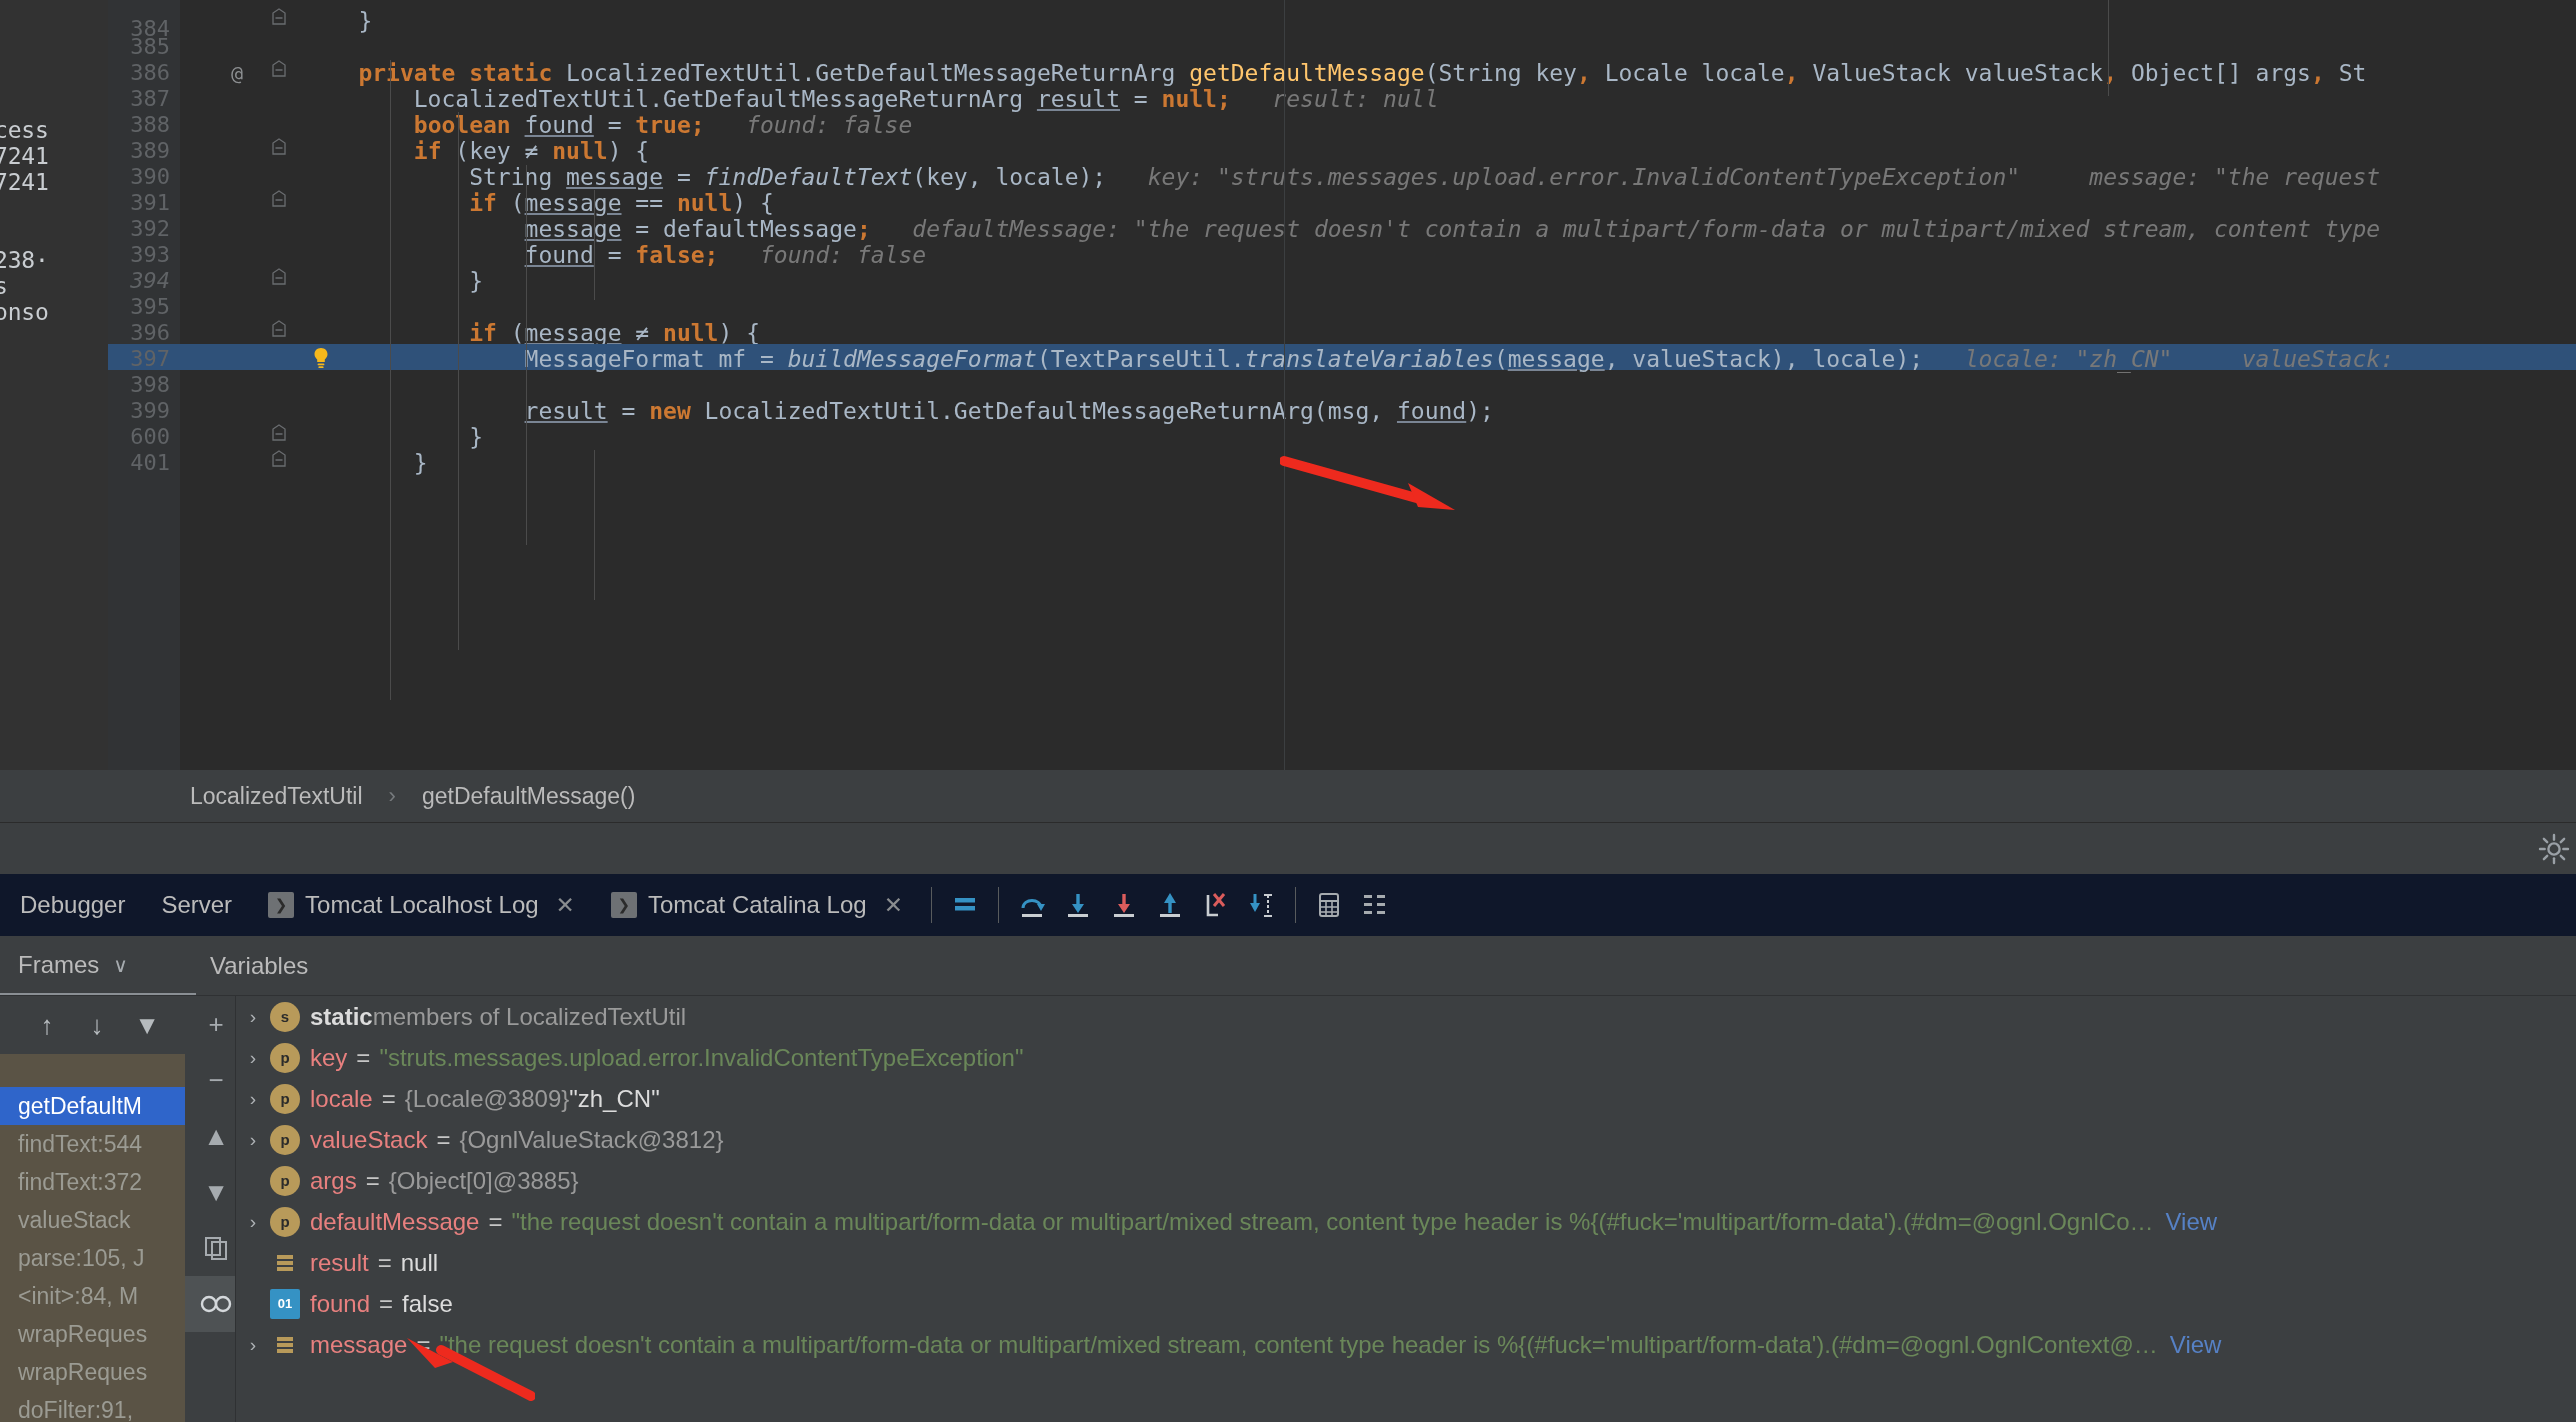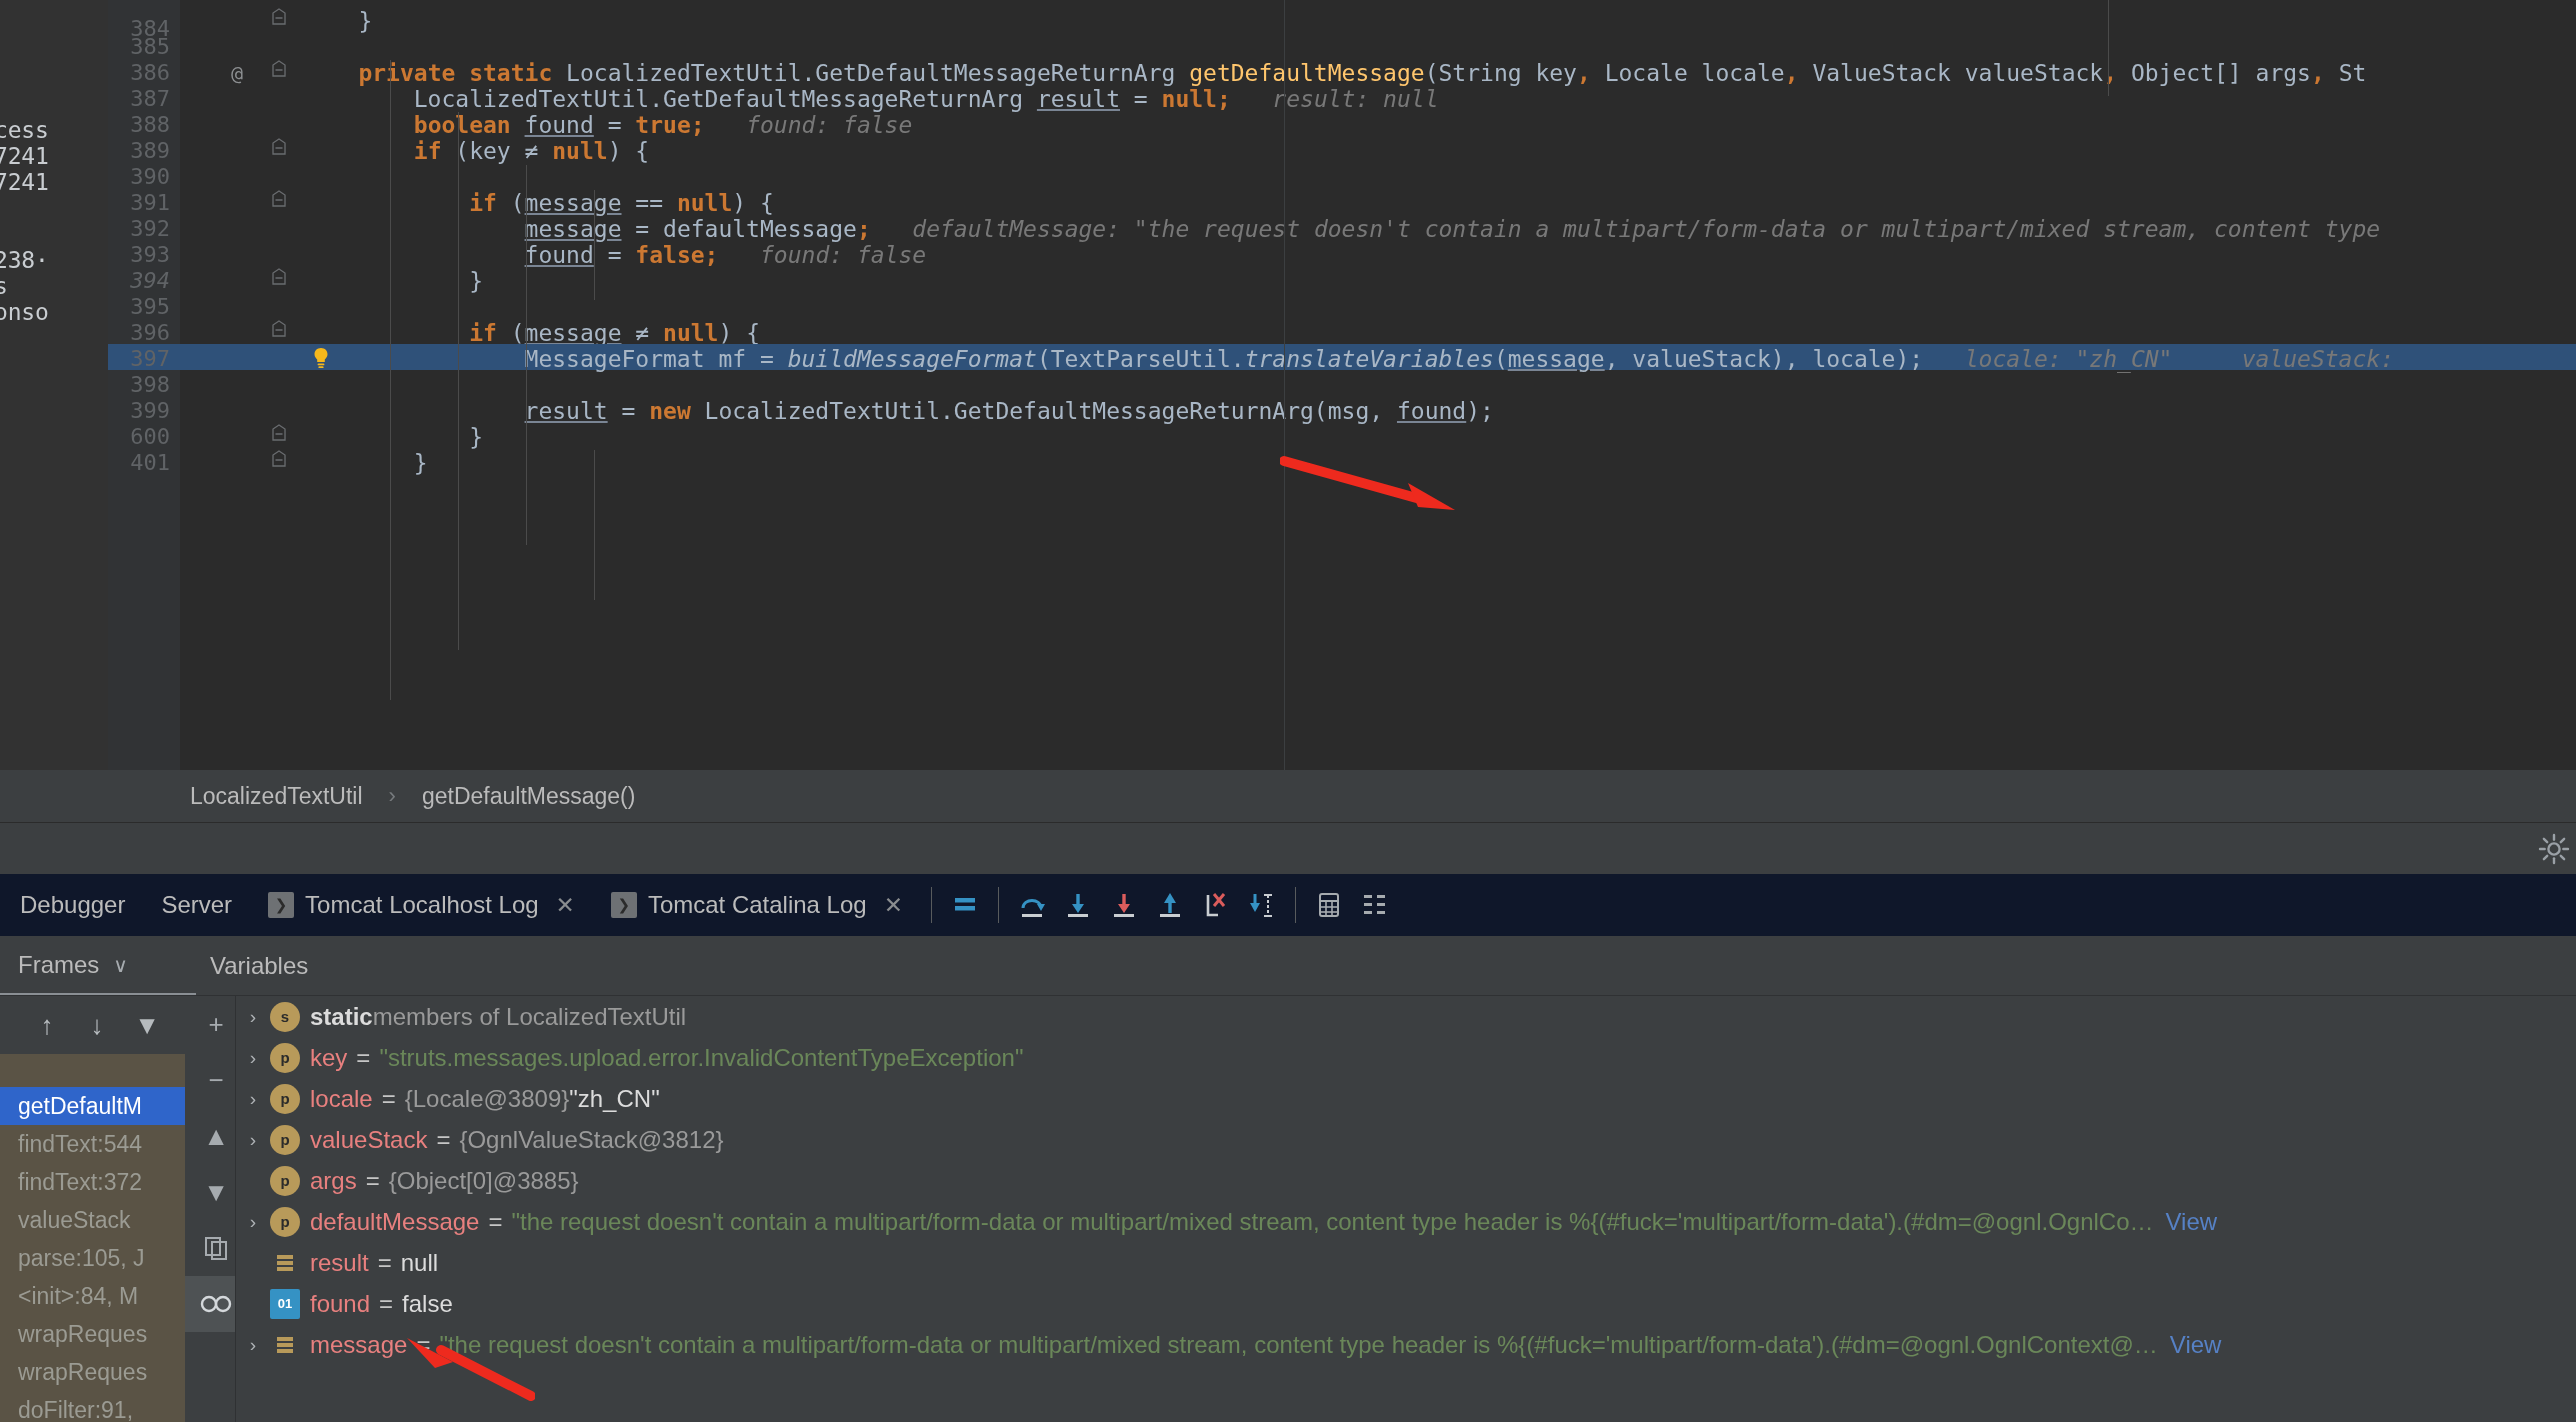--- a/index.html
+++ b/index.html
@@ -145,20 +145,21 @@
         <div class="code-line" style="top: 86px;"><span class="plain">        LocalizedTextUtil.GetDefaultMessageReturnArg </span><span class="fld">result</span><span class="plain"> = </span><span class="kw">null;</span><span class="hint">   result: null</span></div>
         <div class="ln" style="top: 112px;">388</div>
         <div class="code-line" style="top: 112px;"><span class="plain">        </span><span class="kw">boolean </span><span class="fld">found</span><span class="plain"> = </span><span class="kw">true;</span><span class="hint">   found: false</span></div>
         <div class="ln" style="top: 138px;">389</div>
         <div class="fold" style="top: 138px;"><svg width="16" height="20" viewBox="0 0 16 20">
             <path d="M8 1 L14 5 L14 16 L2 16 L2 5 Z" fill="none" stroke="#6a6d70" stroke-width="1.3"></path>
             <line x1="4.5" y1="10" x2="11.5" y2="10" stroke="#6a6d70" stroke-width="1.5"></line>
           </svg></div>
         <div class="code-line" style="top: 138px;"><span class="plain">        </span><span class="kw">if</span><span class="plain"> (key ≠ </span><span class="kw">null</span><span class="plain">) {</span></div>
         <div class="ln" style="top: 164px;">390</div>
+        <div class="code-line" style="top: 164px;"><span class="plain">            String </span><span class="fld">message</span><span class="plain"> = </span><span class="mthi">findDefaultText</span><span class="plain">(key, locale);</span><span class="hint">   key: "struts.messages.upload.error.InvalidContentTypeException"     message: "the request</span></div>
         <div class="ln" style="top: 190px;">391</div>
         <div class="fold" style="top: 190px;"><svg width="16" height="20" viewBox="0 0 16 20">
             <path d="M8 1 L14 5 L14 16 L2 16 L2 5 Z" fill="none" stroke="#6a6d70" stroke-width="1.3"></path>
             <line x1="4.5" y1="10" x2="11.5" y2="10" stroke="#6a6d70" stroke-width="1.5"></line>
           </svg></div>
         <div class="code-line" style="top: 190px;"><span class="plain">            </span><span class="kw">if</span><span class="plain"> (</span><span class="fld">message</span><span class="plain"> == </span><span class="kw">null</span><span class="plain">) {</span></div>
         <div class="ln" style="top: 216px;">392</div>
         <div class="code-line" style="top: 216px;"><span class="plain">                </span><span class="fld">message</span><span class="plain"> = defaultMessage</span><span class="kw">;</span><span class="hint">   defaultMessage: "the request doesn't contain a multipart/form-data or multipart/mixed stream, content type</span></div>
         <div class="ln" style="top: 242px;">393</div>
         <div class="code-line" style="top: 242px;"><span class="plain">                </span><span class="fld">found</span><span class="plain"> = </span><span class="kw">false;</span><span class="hint">   found: false</span></div>

